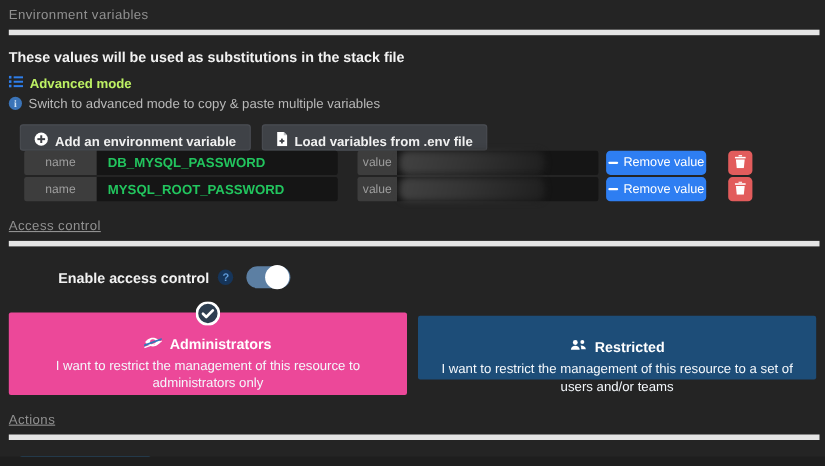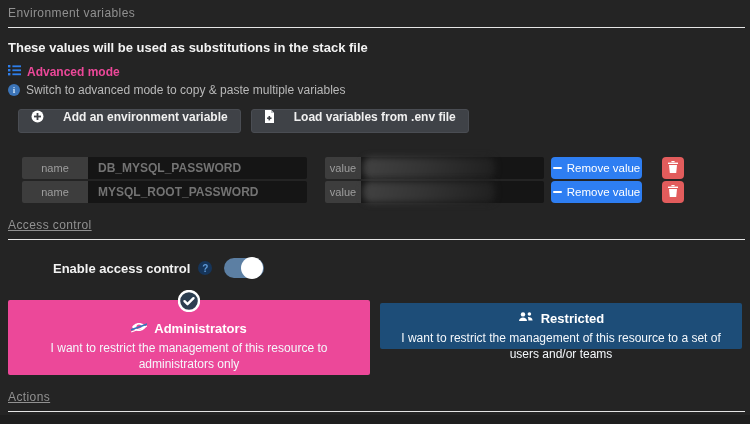--- a/index.html
+++ b/index.html
@@ -13,36 +13,36 @@
   }
   .page { position: relative; width: 750px; height: 424px; }
 
   
   .section-header {
     margin: 0 5px 0 8px;
     padding: 6px 0 7px 0;
     font-size: 12px;
     letter-spacing: 0.4px;
     color: #919191;
-    border-bottom: 1px solid #e5e5e5;
+    border-bottom: 5px solid #e5e5e5;
   }
   .section-header.mt { margin-top: 15px; padding-top: 0; text-decoration: underline; }
 
   
   .bold-note {
     margin: 12px 8px 0 8px;
     font-size: 13px;
     font-weight: bold;
     color: #f2f2f2;
   }
   .adv-link {
     margin: 9px 8px 0 8px;
     display: flex; align-items: center; gap: 6px;
     font-size: 12px; font-weight: bold;
-    color: #ec4899;
+    color: #bef264;
     cursor: pointer;
     width: fit-content;
   }
   .hint-row {
     margin: 4px 8px 0 8px;
     display: flex; align-items: center; gap: 6px;
     font-size: 12px;
     color: #b9b9b9;
   }
   .info-dot {
@@ -58,40 +58,40 @@
   .btn-row { margin: 12px 0 0 18px; display: flex; gap: 10px; }
   .gray-btn {
     height: 24px;
     padding: 0 12px;
     background: #3f4247;
     border: 1px solid #4a4d53;
     border-radius: 3px;
     color: #f0f0f0;
     font-size: 12px; font-weight: bold;
     font-family: "Liberation Sans", sans-serif;
-    display: inline-flex; align-items: flex-start; gap: 19px;
-    cursor: pointer;
-  }
-
-  
-  .var-rows { margin: 24px 0 0 22px; }
+    display: inline-flex; align-items: flex-end; gap: 6px;
+    cursor: pointer;
+  }
+
+  
+  .var-rows { margin: 0 0 0 22px; }
   .var-row { display: flex; align-items: stretch; height: 22px; margin-bottom: 2px; }
   .addon {
     background: #3d3d3d;
     color: #9e9e9e;
     font-size: 11px;
     display: flex; align-items: center; justify-content: center;
     border-radius: 2px 0 0 2px;
   }
   .addon.name { width: 66px; }
   .addon.value { width: 36px; margin-left: 18px; }
   .field {
     background: #151515;
     border: none; outline: none;
-    color: #737373;
+    color: #22c55e;
     font-size: 12px; font-weight: bold;
     font-family: "Liberation Sans", sans-serif;
     padding: 0 10px;
     border-radius: 0 2px 2px 0;
   }
   .field.name { width: 219px; }
   .value-wrap { position: relative; width: 183px; }
   .value-wrap .field { width: 100%; height: 100%; }
   .redacted {
     position: absolute; left: 2px; top: 0px;
@@ -155,21 +155,21 @@
   .opt-box {
     flex: 1;
     border-radius: 2px;
     text-align: center;
     color: #ffffff;
     position: relative;
     cursor: pointer;
     padding: 0 14px;
   }
   .opt-box.selected { background: #ec4899; height: 75px; padding-top: 21px; }
-  .opt-box.unselected { background: #1d4d78; height: 46px; margin-top: 3px; padding-top: 8px; }
+  .opt-box.unselected { background: #1d4d78; height: 58px; margin-top: 3px; padding-top: 21px; }
   .opt-title {
     font-size: 13px; font-weight: bold;
     display: flex; align-items: center; justify-content: center; gap: 7px;
   }
   .opt-desc { margin-top: 5px; font-size: 12px; line-height: 1.3; color: #f4f8fc; }
   .check-badge {
     position: absolute; left: 50%; top: -10px; transform: translateX(-50%);
   }
 
   

